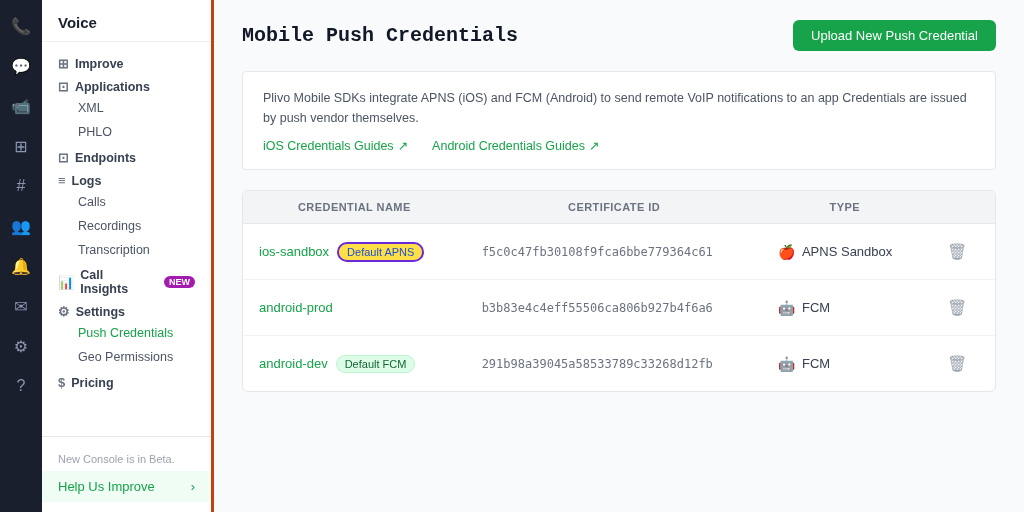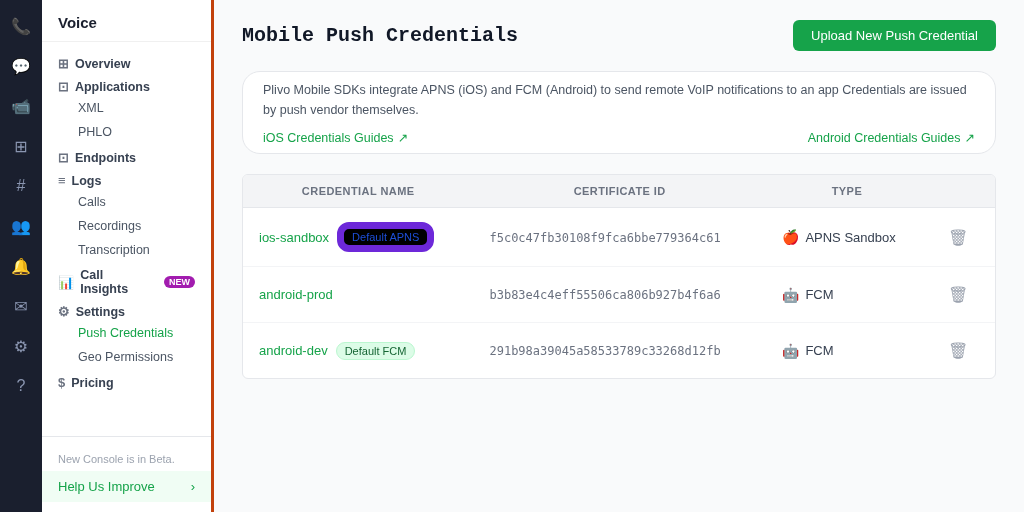--- a/index.html
+++ b/index.html
@@ -130,34 +130,33 @@
       padding: 8px 18px;
       border-radius: 6px;
       font-size: 13px;
       font-weight: 500;
       cursor: pointer;
     }
 
     .info-box {
       background: #fff;
       border: 1px solid #e5e7eb;
-      border-radius: 18px;
-      padding: 8px 20px;
+      border-radius: 4px;
+      padding: 16px 20px;
       margin-bottom: 20px;
     }
     .info-text {
       color: #4b5563;
       font-size: 12.5px;
       line-height: 1.6;
       margin-bottom: 10px;
     }
     .info-links {
       display: flex;
       gap: 24px;
-      justify-content: space-between;
     }
     .info-link {
       color: #16a34a;
       font-size: 12.5px;
       text-decoration: none;
       display: flex;
       align-items: center;
       gap: 4px;
       cursor: pointer;
     }
@@ -203,23 +202,23 @@
 
     .badge {
       display: inline-block;
       padding: 2px 8px;
       border-radius: 12px;
       font-size: 11px;
       font-weight: 500;
       margin-left: 8px;
     }
     .badge-apns {
-      background: #000000;
+      background: #fde047;
       color: #1d4ed8;
-      border: 7px solid #6d28d9;
+      border: 2px solid #6d28d9;
     }
     .badge-fcm {
       background: #dcfce7;
       color: #166534;
       border: 1px solid #bbf7d0;
     }
 
     .cert-id {
       font-family: monospace;
       font-size: 12px;
@@ -267,21 +266,21 @@
   <div class="icon-rail-item">?</div>
 </div>
 
 <div class="sidebar">
   <div class="sidebar-header">Voice</div>
 
   <div class="sidebar-section">
 
     <div class="sidebar-group">
       <span class="icon">⊞</span>
-      <span>Overview</span>
+      <span>Improve</span>
     </div>
 
     <div class="sidebar-group">
       <span class="icon">⊡</span>
       <span>Applications</span>
     </div>
     <div class="sidebar-child">
       <span>XML</span>
     </div>
     <div class="sidebar-child">

